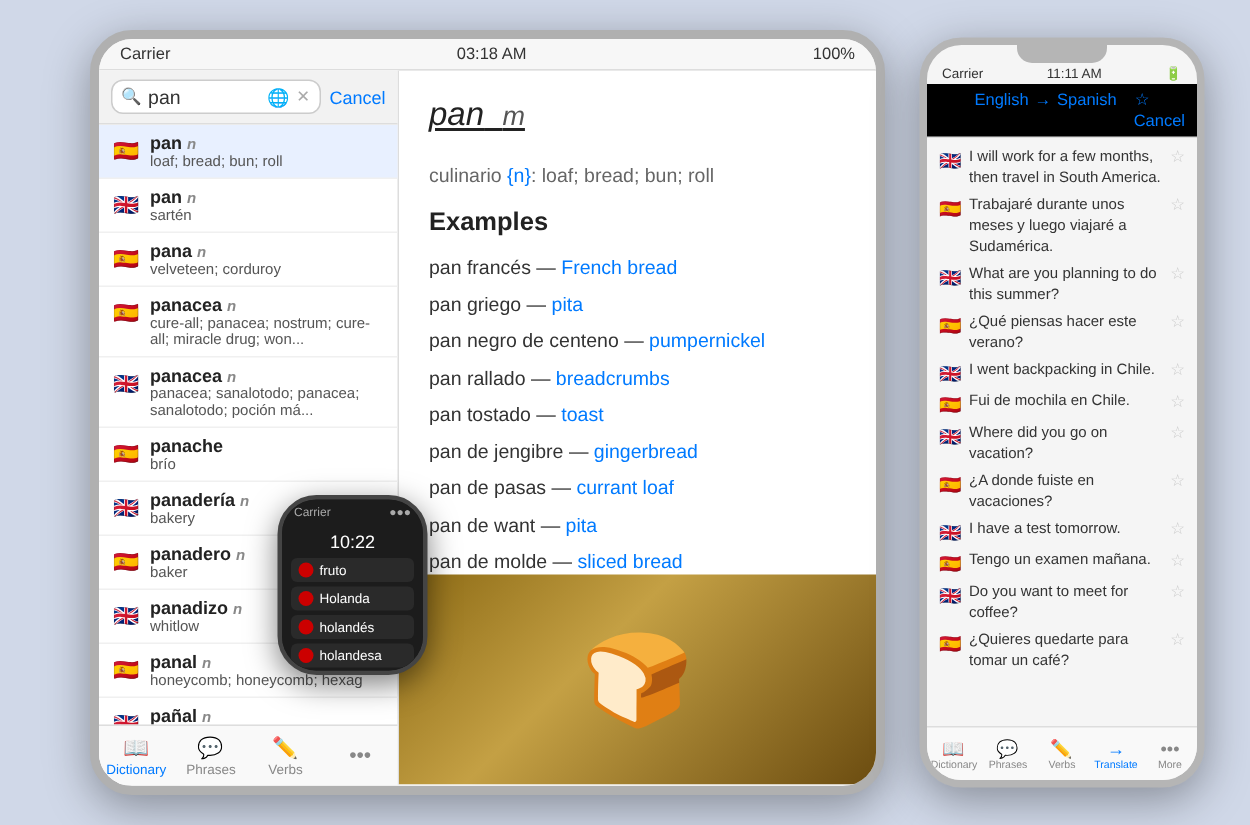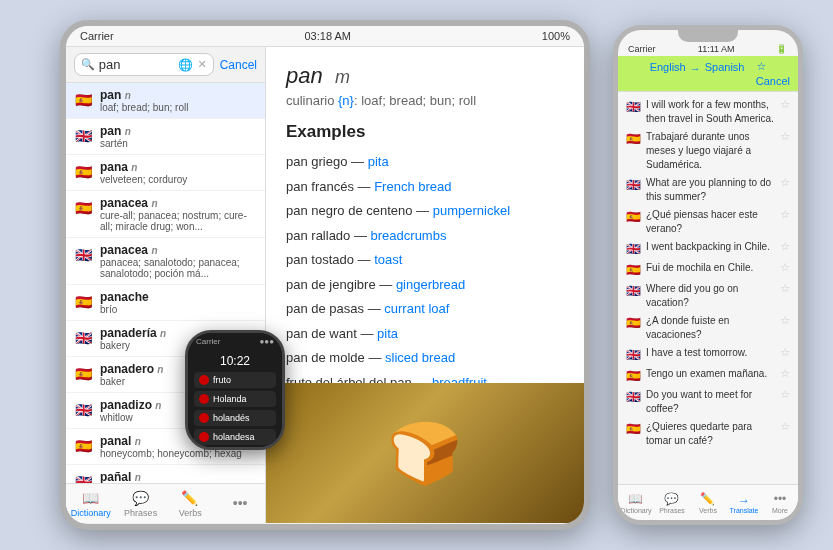--- a/index.html
+++ b/index.html
@@ -146,21 +146,22 @@
     }
     .dict-content {
       flex: 1;
       overflow-y: auto;
       padding: 16px 20px;
     }
     .dict-header {
       font-size: 22px;
       font-weight: 300;
       color: #222;
-      margin-bottom: 4px;
+      margin-bottom: 20px;
+      text-decoration: underline;
     }
     .dict-header em { font-style: italic; font-weight: 300; }
     .dict-subtitle {
       font-size: 13px;
       color: #666;
       margin-bottom: 14px;
     }
     .dict-subtitle span.blue { color: #007aff; }
     .dict-examples-title {
       font-size: 17px;
@@ -267,21 +268,21 @@
       margin: 0 auto;
     }
     .iphone-status {
       display: flex;
       justify-content: space-between;
       padding: 2px 10px;
       font-size: 9px;
       color: #333;
     }
     .iphone-header {
-      background: #bef264;
+      background: #000000;
       border-bottom: 1px solid #ddd;
       padding: 4px 8px;
     }
     .iphone-lang-row {
       display: flex;
       align-items: center;
       justify-content: center;
       gap: 4px;
       font-size: 11px;
       color: #007aff;
@@ -479,22 +480,22 @@
           <div class="dict-header">
             <em>pan</em>
             &nbsp;<span style="font-style:italic;font-weight:300;font-size:18px;color:#555;">m</span>
           </div>
           <div class="dict-subtitle">
             culinario <span class="blue">{n}</span>: loaf; bread; bun; roll
           </div>
           <div class="dict-examples-title">Examples</div>
 
           <div id="examples-list">
+              <div class="dict-example"><span>pan francés</span> — <span class="blue">French bread</span></div>
               <div class="dict-example"><span>pan griego</span> — <span class="blue">pita</span></div>
-              <div class="dict-example"><span>pan francés</span> — <span class="blue">French bread</span></div>
               <div class="dict-example"><span>pan negro de centeno</span> — <span class="blue">pumpernickel</span></div>
               <div class="dict-example"><span>pan rallado</span> — <span class="blue">breadcrumbs</span></div>
               <div class="dict-example"><span>pan tostado</span> — <span class="blue">toast</span></div>
               <div class="dict-example"><span>pan de jengibre</span> — <span class="blue">gingerbread</span></div>
               <div class="dict-example"><span>pan de pasas</span> — <span class="blue">currant loaf</span></div>
               <div class="dict-example"><span>pan de want</span> — <span class="blue">pita</span></div>
               <div class="dict-example"><span>pan de molde</span> — <span class="blue">sliced bread</span></div>
               <div class="dict-example"><span>fruto del árbol del pan</span> — <span class="blue">breadfruit</span></div>
             </div>
         </div>

